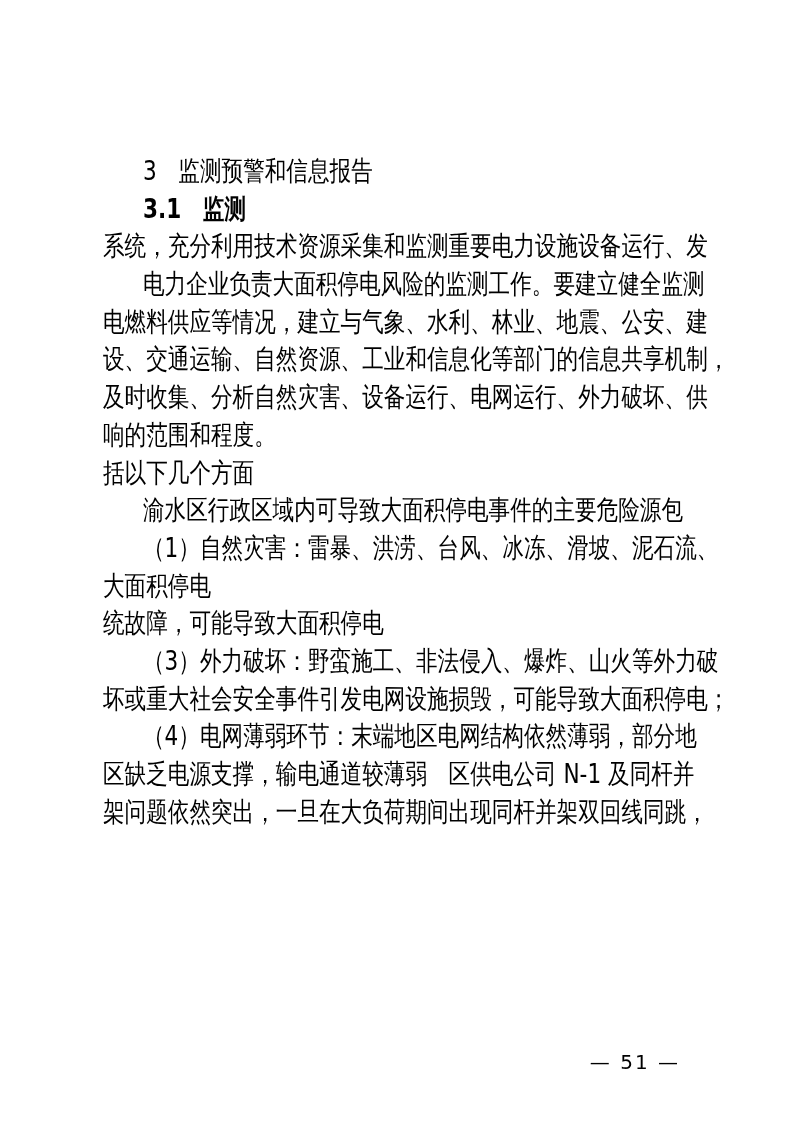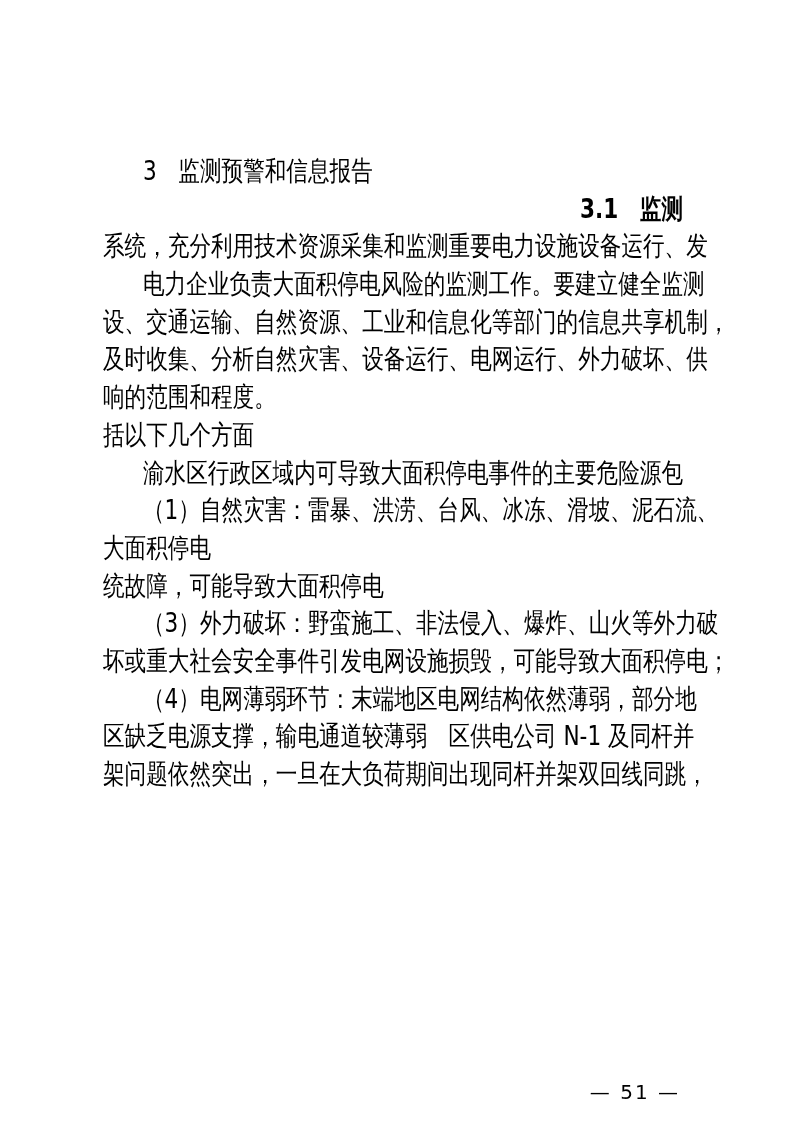--- a/index.html
+++ b/index.html
@@ -28,42 +28,43 @@
     font-size: 27px;
     white-space: pre;
   }
   .line .txt {
     display: inline-block;
     transform: scaleX(0.8);
     transform-origin: 0 50%;
     white-space: pre;
   }
   .line.h1 { font-weight: 400; }
-  .line.h2 { font-weight: 700; text-align: right; }
+  .line.h2 { font-weight: 700; }
   .line.body { font-weight: 400; }
   .line.indent { padding-left: 40px; }
   .page-number {
     position: absolute;
-    top: 1080px;
+    top: 1050px;
     right: 113px;
     font-size: 20px;
     letter-spacing: 2px;
     color: #000000;
     white-space: pre;
   }
 </style>
 </head>
 <body>
 
 <div class="page">
   <div class="doc-body">
       <div class="line h1 indent"><span class="txt">3　监测预警和信息报告</span></div>
       <div class="line h2 indent"><span class="txt">3.1　监测</span></div>
       <div class="line body"><span class="txt">系统，充分利用技术资源采集和监测重要电力设施设备运行、发</span></div>
       <div class="line body indent"><span class="txt">电力企业负责大面积停电风险的监测工作。要建立健全监测</span></div>
+      <div class="line body"><span class="txt">电燃料供应等情况，建立与气象、水利、林业、地震、公安、建</span></div>
       <div class="line body"><span class="txt">设、交通运输、自然资源、工业和信息化等部门的信息共享机制，</span></div>
       <div class="line body"><span class="txt">及时收集、分析自然灾害、设备运行、电网运行、外力破坏、供</span></div>
       <div class="line body"><span class="txt">响的范围和程度。</span></div>
       <div class="line body"><span class="txt">括以下几个方面</span></div>
       <div class="line body indent"><span class="txt">渝水区行政区域内可导致大面积停电事件的主要危险源包</span></div>
       <div class="line body indent"><span class="txt">（1）自然灾害：雷暴、洪涝、台风、冰冻、滑坡、泥石流、</span></div>
       <div class="line body"><span class="txt">大面积停电</span></div>
       <div class="line body"><span class="txt">统故障，可能导致大面积停电</span></div>
       <div class="line body indent"><span class="txt">（3）外力破坏：野蛮施工、非法侵入、爆炸、山火等外力破</span></div>
       <div class="line body"><span class="txt">坏或重大社会安全事件引发电网设施损毁，可能导致大面积停电；</span></div>

